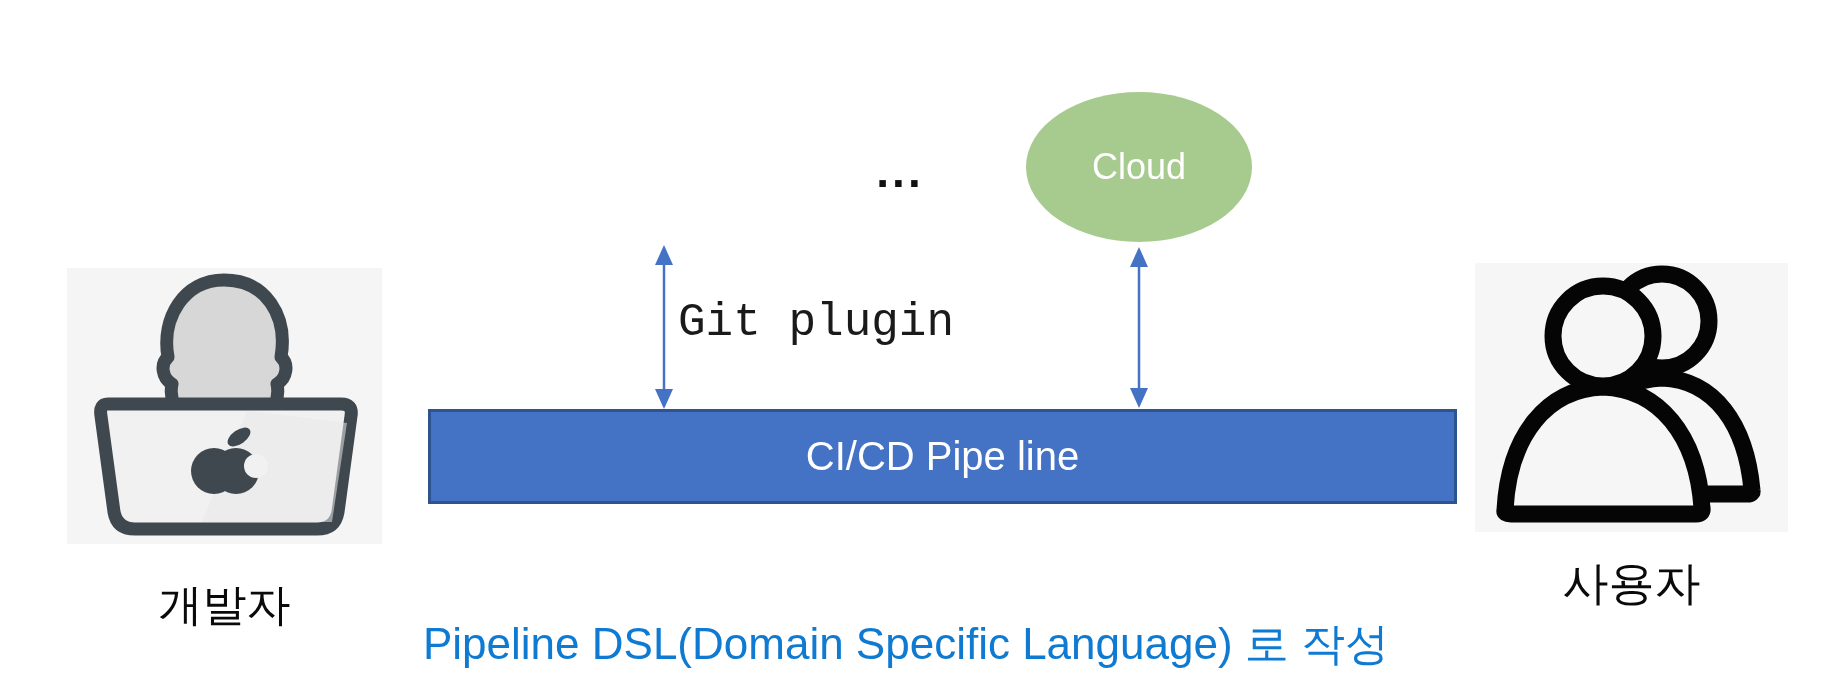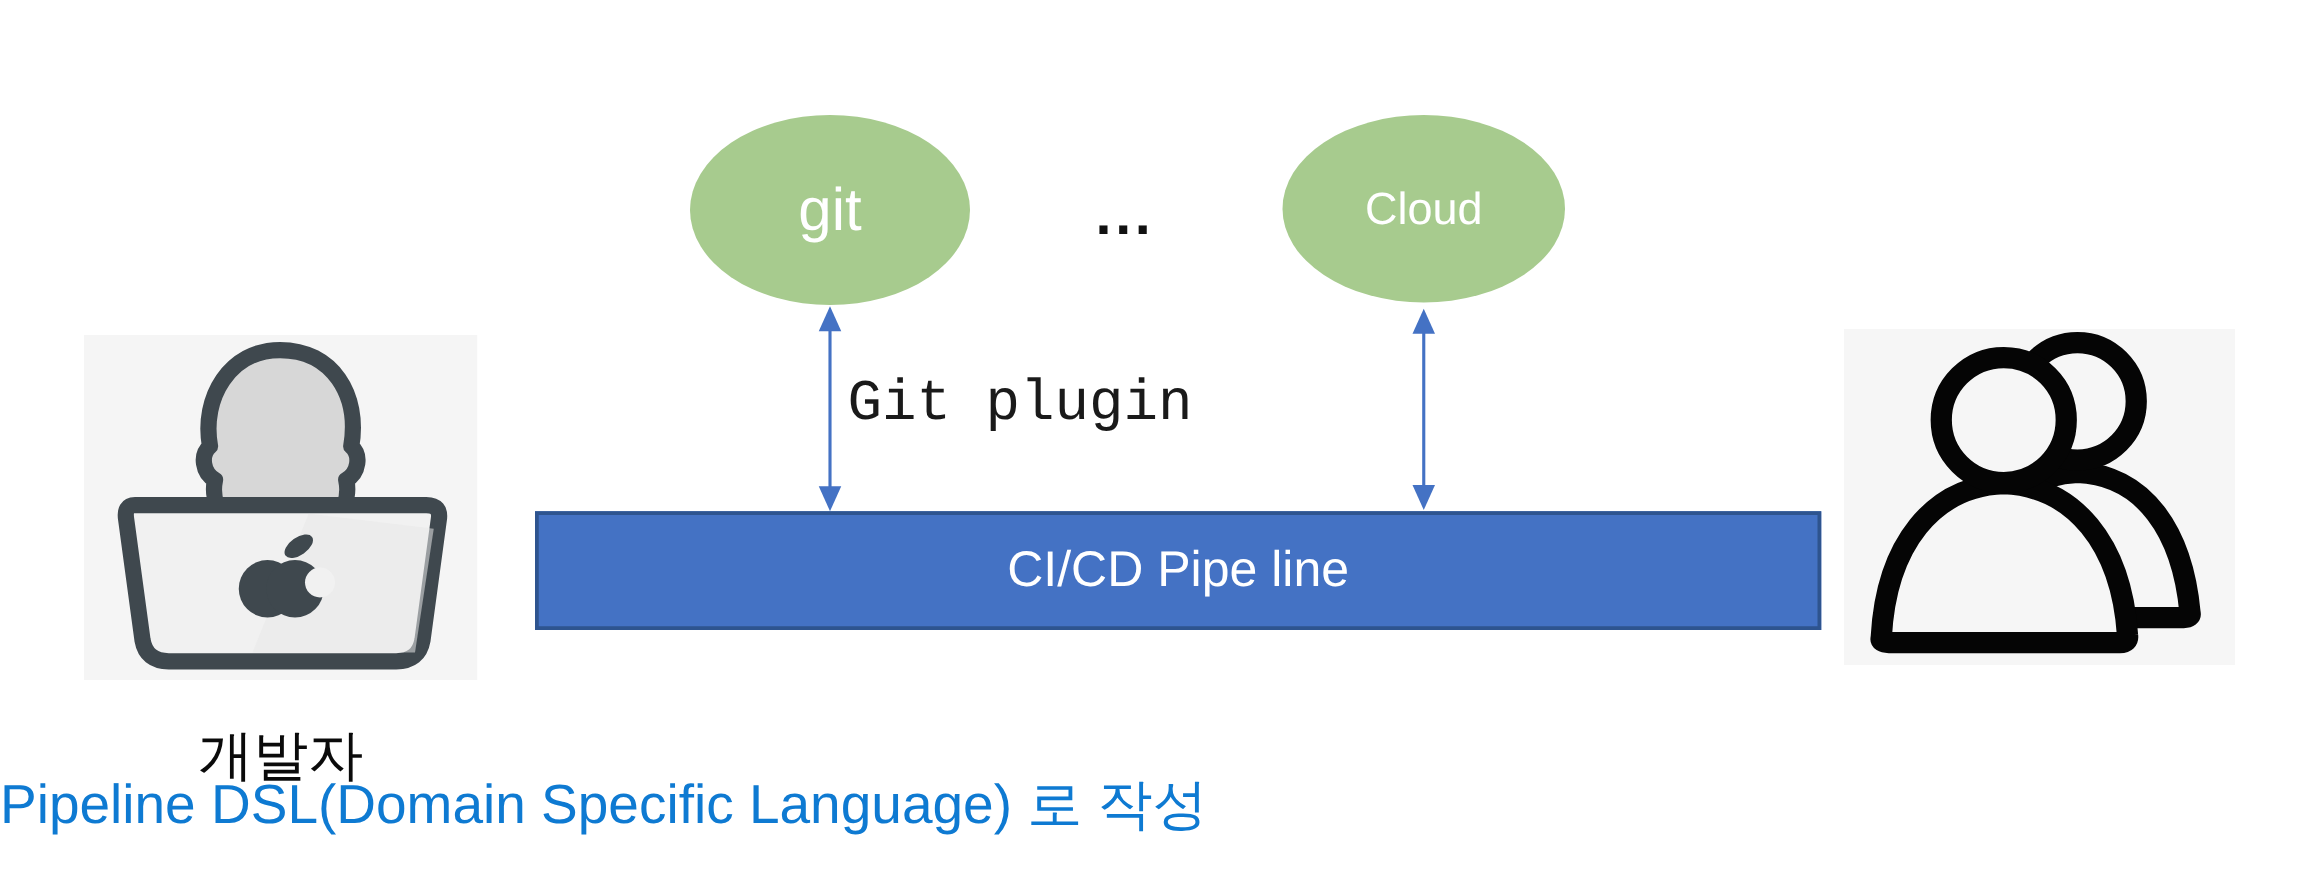--- a/index.html
+++ b/index.html
@@ -41,21 +41,21 @@
   }
   .side-icon{ position:absolute; }
   .dev-icon{ left:67px; top:268px; }
   .users-icon{ left:1475px; top:263px; }
   .side-label{
     position:absolute; color:#0a0a0a; line-height:1; text-align:center; white-space:nowrap;
   }
   .side-label.dev{ left:67px; width:315px; top:583px; font-size:44px; }
   .side-label.user{ left:1475px; width:313px; top:560px; font-size:46px; }
   .caption{
-    position:absolute; left:0; top:620px; width:1812px; text-align:left;
+    position:absolute; left:0; top:620px; width:1812px; text-align:center;
     color:var(--caption); font-size:44px; line-height:1.1; white-space:nowrap;
   }
 </style>
 </head>
 <body>
 
 <div class="stage">
 
   <svg class="side-icon dev-icon" width="315" height="276" viewBox="0 0 315 276">
     <rect x="0" y="0" width="315" height="276" fill="#F5F5F5"></rect>
@@ -70,23 +70,20 @@
 
     <g transform="translate(158,199)">
       <ellipse cx="14" cy="-30" rx="13" ry="7" fill="#3F484E" transform="rotate(-35 14 -30)"></ellipse>
       <circle cx="-11" cy="4" r="23" fill="#3F484E"></circle>
       <circle cx="11" cy="4" r="23" fill="#3F484E"></circle>
       <circle cx="31" cy="-1" r="12" fill="#F1F1F1"></circle>
     </g>
   </svg>
   <div class="side-label dev">개발자</div>
 
-  <div class="ellipse git">
-    <span>git</span>
-  </div>
 
   <div class="dots">...</div>
 
   <div class="ellipse cloud">
     <span>Cloud</span>
   </div>
 
   <svg class="arrow a-git" width="30" height="166" viewBox="0 0 30 166">
     <line x1="15" y1="15" x2="15" y2="151"></line>
     <polygon points="15,1 6,21 24,21"></polygon>
@@ -106,16 +103,17 @@
 
   <svg class="side-icon users-icon" width="313" height="269" viewBox="0 0 313 269">
     <rect x="0" y="0" width="313" height="269" fill="#F6F6F6"></rect>
     <g stroke="#050505" stroke-width="17" stroke-linejoin="round" fill="#F6F6F6">
       <path d="M 99 231 C 103 163 134 117 187 115 C 240 117 271 162 277 227 Q 278 231 272 231 L 99 231 Z"></path>
       <circle cx="187" cy="58" r="47"></circle>
       <path d="M 30 247 C 34 172 72 126 128 124 C 184 126 222 172 227 245 Q 228 251 221 251 L 36 251 Q 29 251 30 247 Z"></path>
       <circle cx="128" cy="73" r="50"></circle>
     </g>
   </svg>
+  <div class="side-label user">사용자</div>
 
   <div class="caption">Pipeline DSL(Domain Specific Language) 로 작성</div>
 
 </div>
 
 </body></html>

